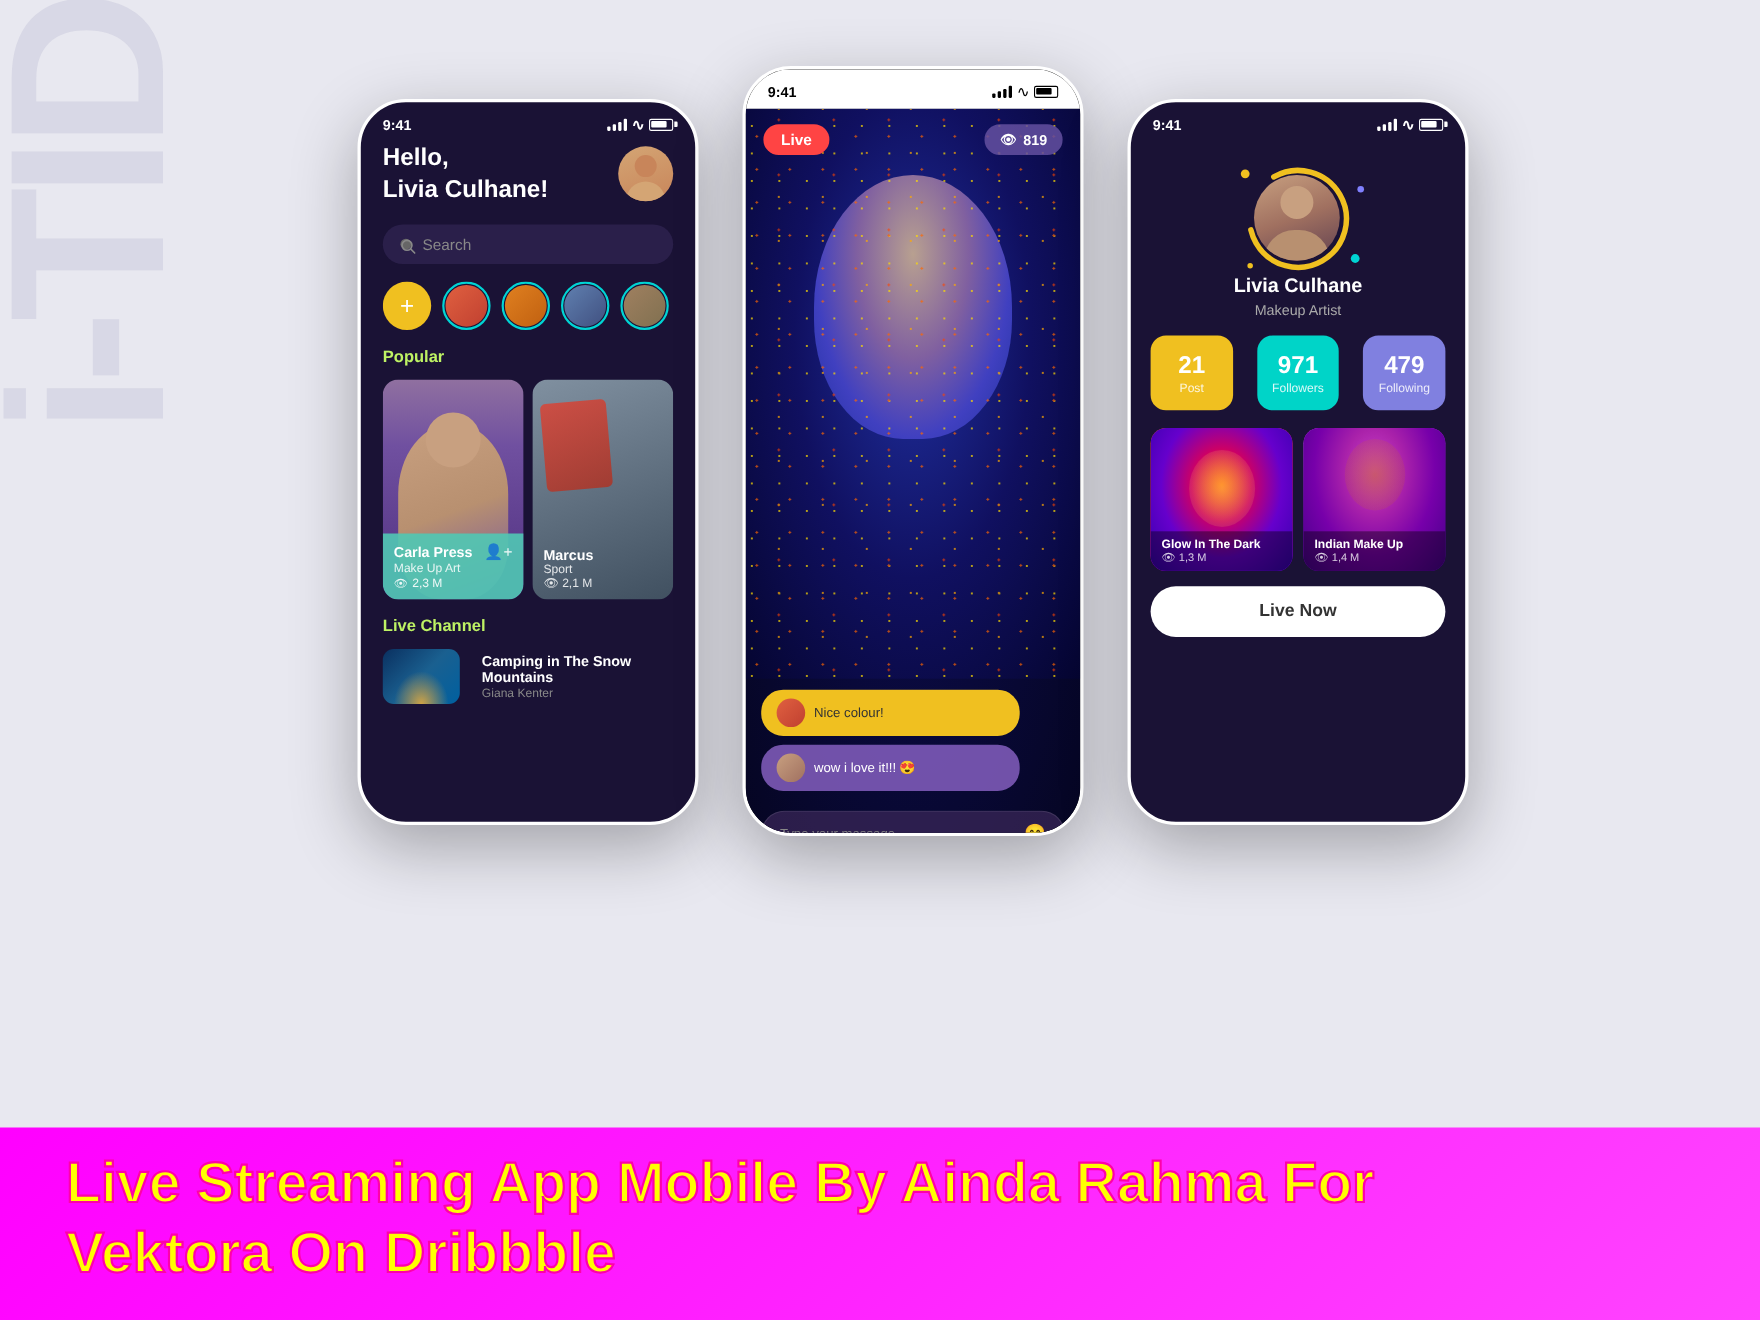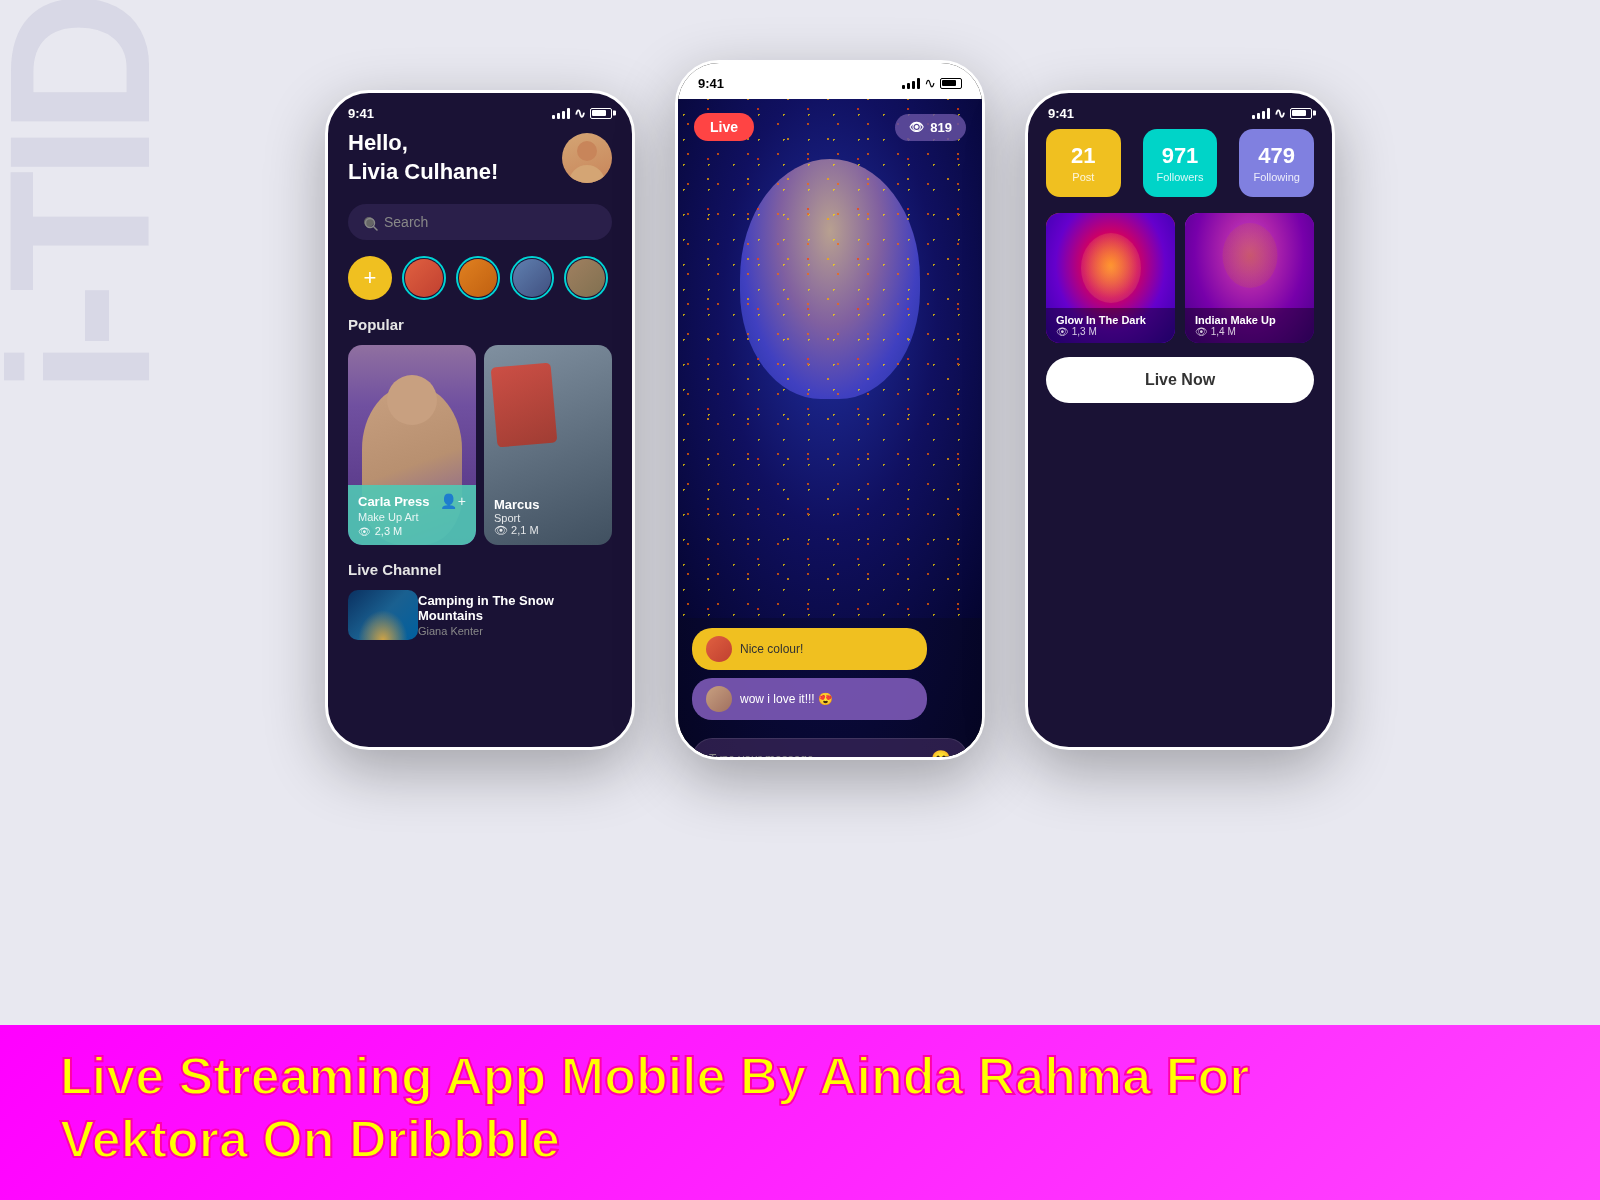--- a/index.html
+++ b/index.html
@@ -144,21 +144,21 @@
     .add-story {
       width: 44px; height: 44px; border-radius: 50%; background: #f0c020;
       display: flex; align-items: center; justify-content: center;
       color: #fff; font-size: 22px; font-weight: 300; flex-shrink: 0;
     }
     .story-avatar {
       width: 44px; height: 44px; border-radius: 50%; border: 2px solid #00d4d4;
       flex-shrink: 0; overflow: hidden; display: flex; align-items: center; justify-content: center;
     }
 
-    .section-title { color: #e5e5e5; font-size: 15px; font-weight: 600; margin-bottom: 12px; }
+    .section-title { color: #bef264; font-size: 15px; font-weight: 600; margin-bottom: 12px; }
 
     .popular-grid { display: flex; gap: 8px; margin-bottom: 16px; }
     .popular-card {
       flex: 1; border-radius: 14px; overflow: hidden; position: relative; height: 200px;
     }
     .popular-card-info {
       position: absolute; bottom: 0; left: 0; right: 0;
       background: rgba(80, 200, 180, 0.9);
       padding: 8px 10px; border-radius: 0 0 14px 14px;
     }
@@ -169,21 +169,21 @@
     .eye-icon { font-size: 10px; }
     .user-add-icon { color: rgba(255,255,255,0.9); font-size: 14px; }
 
     .popular-card-2-info {
       position: absolute; bottom: 0; left: 0; right: 0;
       padding: 8px 10px;
     }
     .card-name-2 { color: #fff; font-size: 13px; font-weight: 700; }
     .card-category-2 { color: rgba(255,255,255,0.85); font-size: 11px; }
     .card-views-2 { color: rgba(255,255,255,0.85); font-size: 11px; }
-    .live-channel-item { display: flex; align-items: center; gap: 0; }
+    .live-channel-item { display: flex; align-items: center; gap: 20px; }
     .live-thumb {
       width: 70px; height: 50px; border-radius: 10px;
       background: linear-gradient(135deg, #0a3060, #1a6090, #0060a0);
       flex-shrink: 0; overflow: hidden; display: flex; align-items: flex-end; justify-content: center;
     }
     .live-thumb-light {
       width: 50px; height: 30px;
       background: radial-gradient(ellipse at 50% 100%, rgba(255,180,50,0.8) 0%, transparent 70%);
     }
     .live-info h4 { color: #fff; font-size: 13px; font-weight: 600; }
@@ -216,21 +216,21 @@
                         radial-gradient(circle, #ff6600 1px, transparent 1px),
                         radial-gradient(circle, #ff4400 1px, transparent 1px),
                         radial-gradient(circle, #ffdd00 1px, transparent 1px);
       background-size: 40px 40px, 30px 30px, 50px 50px, 25px 25px;
       background-position: 10px 20px, 25px 10px, 5px 35px, 18px 28px;
       opacity: 0.7;
     }
     .live-overlay-top {
       position: absolute; top: 0; left: 0; right: 0;
       padding: 14px 16px;
-      display: flex; justify-content: space-between; align-items: center;
+      display: flex; justify-content: space-between; 
     }
     .live-badge {
       background: #ff4444; color: #fff; font-size: 14px; font-weight: 700;
       padding: 6px 16px; border-radius: 20px;
     }
     .viewer-badge {
       background: rgba(100,80,160,0.85); color: #fff; font-size: 13px; font-weight: 600;
       padding: 6px 14px; border-radius: 20px;
       display: flex; align-items: center; gap: 6px;
     }
@@ -536,20 +536,37 @@
         </div>
         <span style="color:#fff;font-size:14px;">∿</span>
         <div class="battery-icon">
             <div class="battery-fill"></div>
           </div>
       </div>
     </div>
 
     <div class="phone3-content">
 
+      <div class="profile-hero">
+
+        <div style="position:relative;width:120px;height:100px;">
+
+          <svg width="100" height="100" style="position:absolute;top:0;left:10px;">
+            <circle cx="50" cy="50" r="44" fill="none" stroke="#f0c020" stroke-width="5" stroke-dasharray="220 70" stroke-linecap="round" transform="rotate(-120 50 50)"></circle>
+          </svg>
+          <div class="profile-avatar-img" style="position:absolute;top:10px;left:20px;"></div>
+
+          <div style="position:absolute;width:8px;height:8px;background:#f0c020;border-radius:50%;top:5px;left:8px;"></div>
+          <div style="position:absolute;width:6px;height:6px;background:#8080ff;border-radius:50%;top:20px;right:0px;"></div>
+          <div style="position:absolute;width:8px;height:8px;background:#00d4d4;border-radius:50%;bottom:10px;right:4px;"></div>
+          <div style="position:absolute;width:5px;height:5px;background:#f0c020;border-radius:50%;bottom:5px;left:14px;"></div>
+        </div>
+        <h2 class="profile-name">Livia Culhane</h2>
+        <p class="profile-subtitle">Makeup Artist</p>
+      </div>
 
       <div class="stats-row">
         <div class="stat-card stat-yellow">
           <div class="stat-num">21</div>
           <div class="stat-label">Post</div>
         </div>
         <div class="stat-card stat-teal">
           <div class="stat-num">971</div>
           <div class="stat-label">Followers</div>
         </div>

